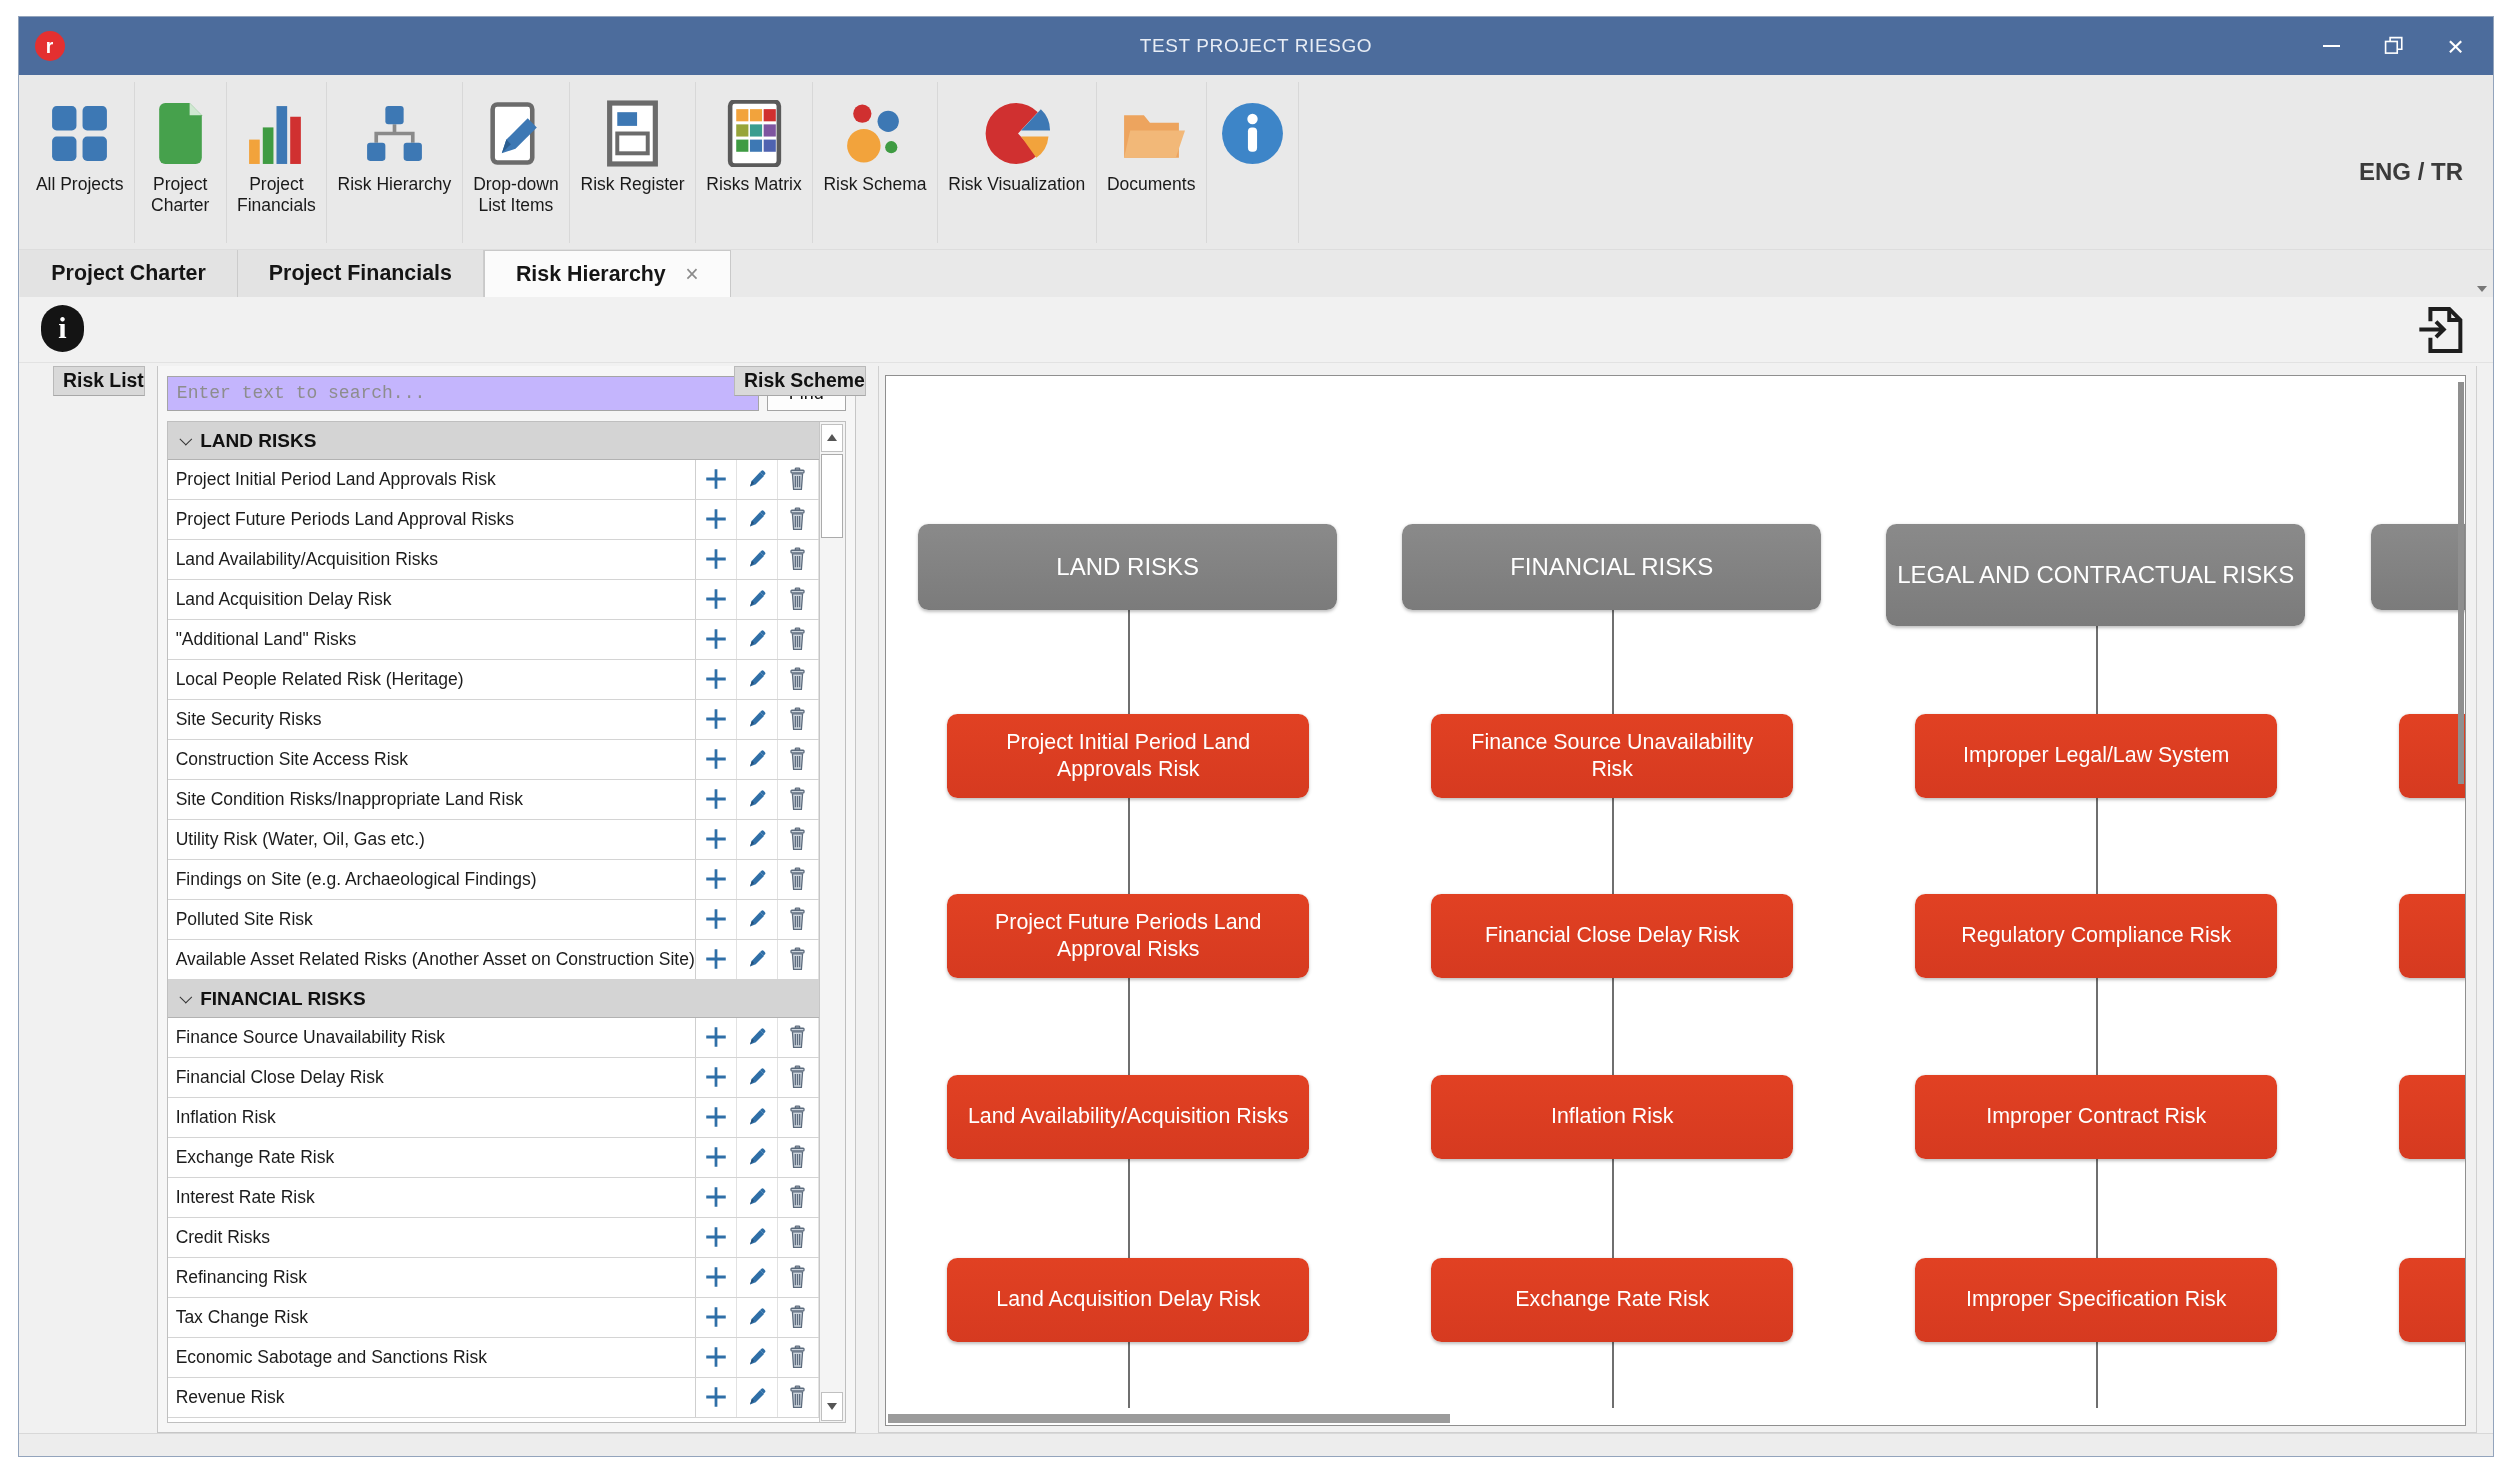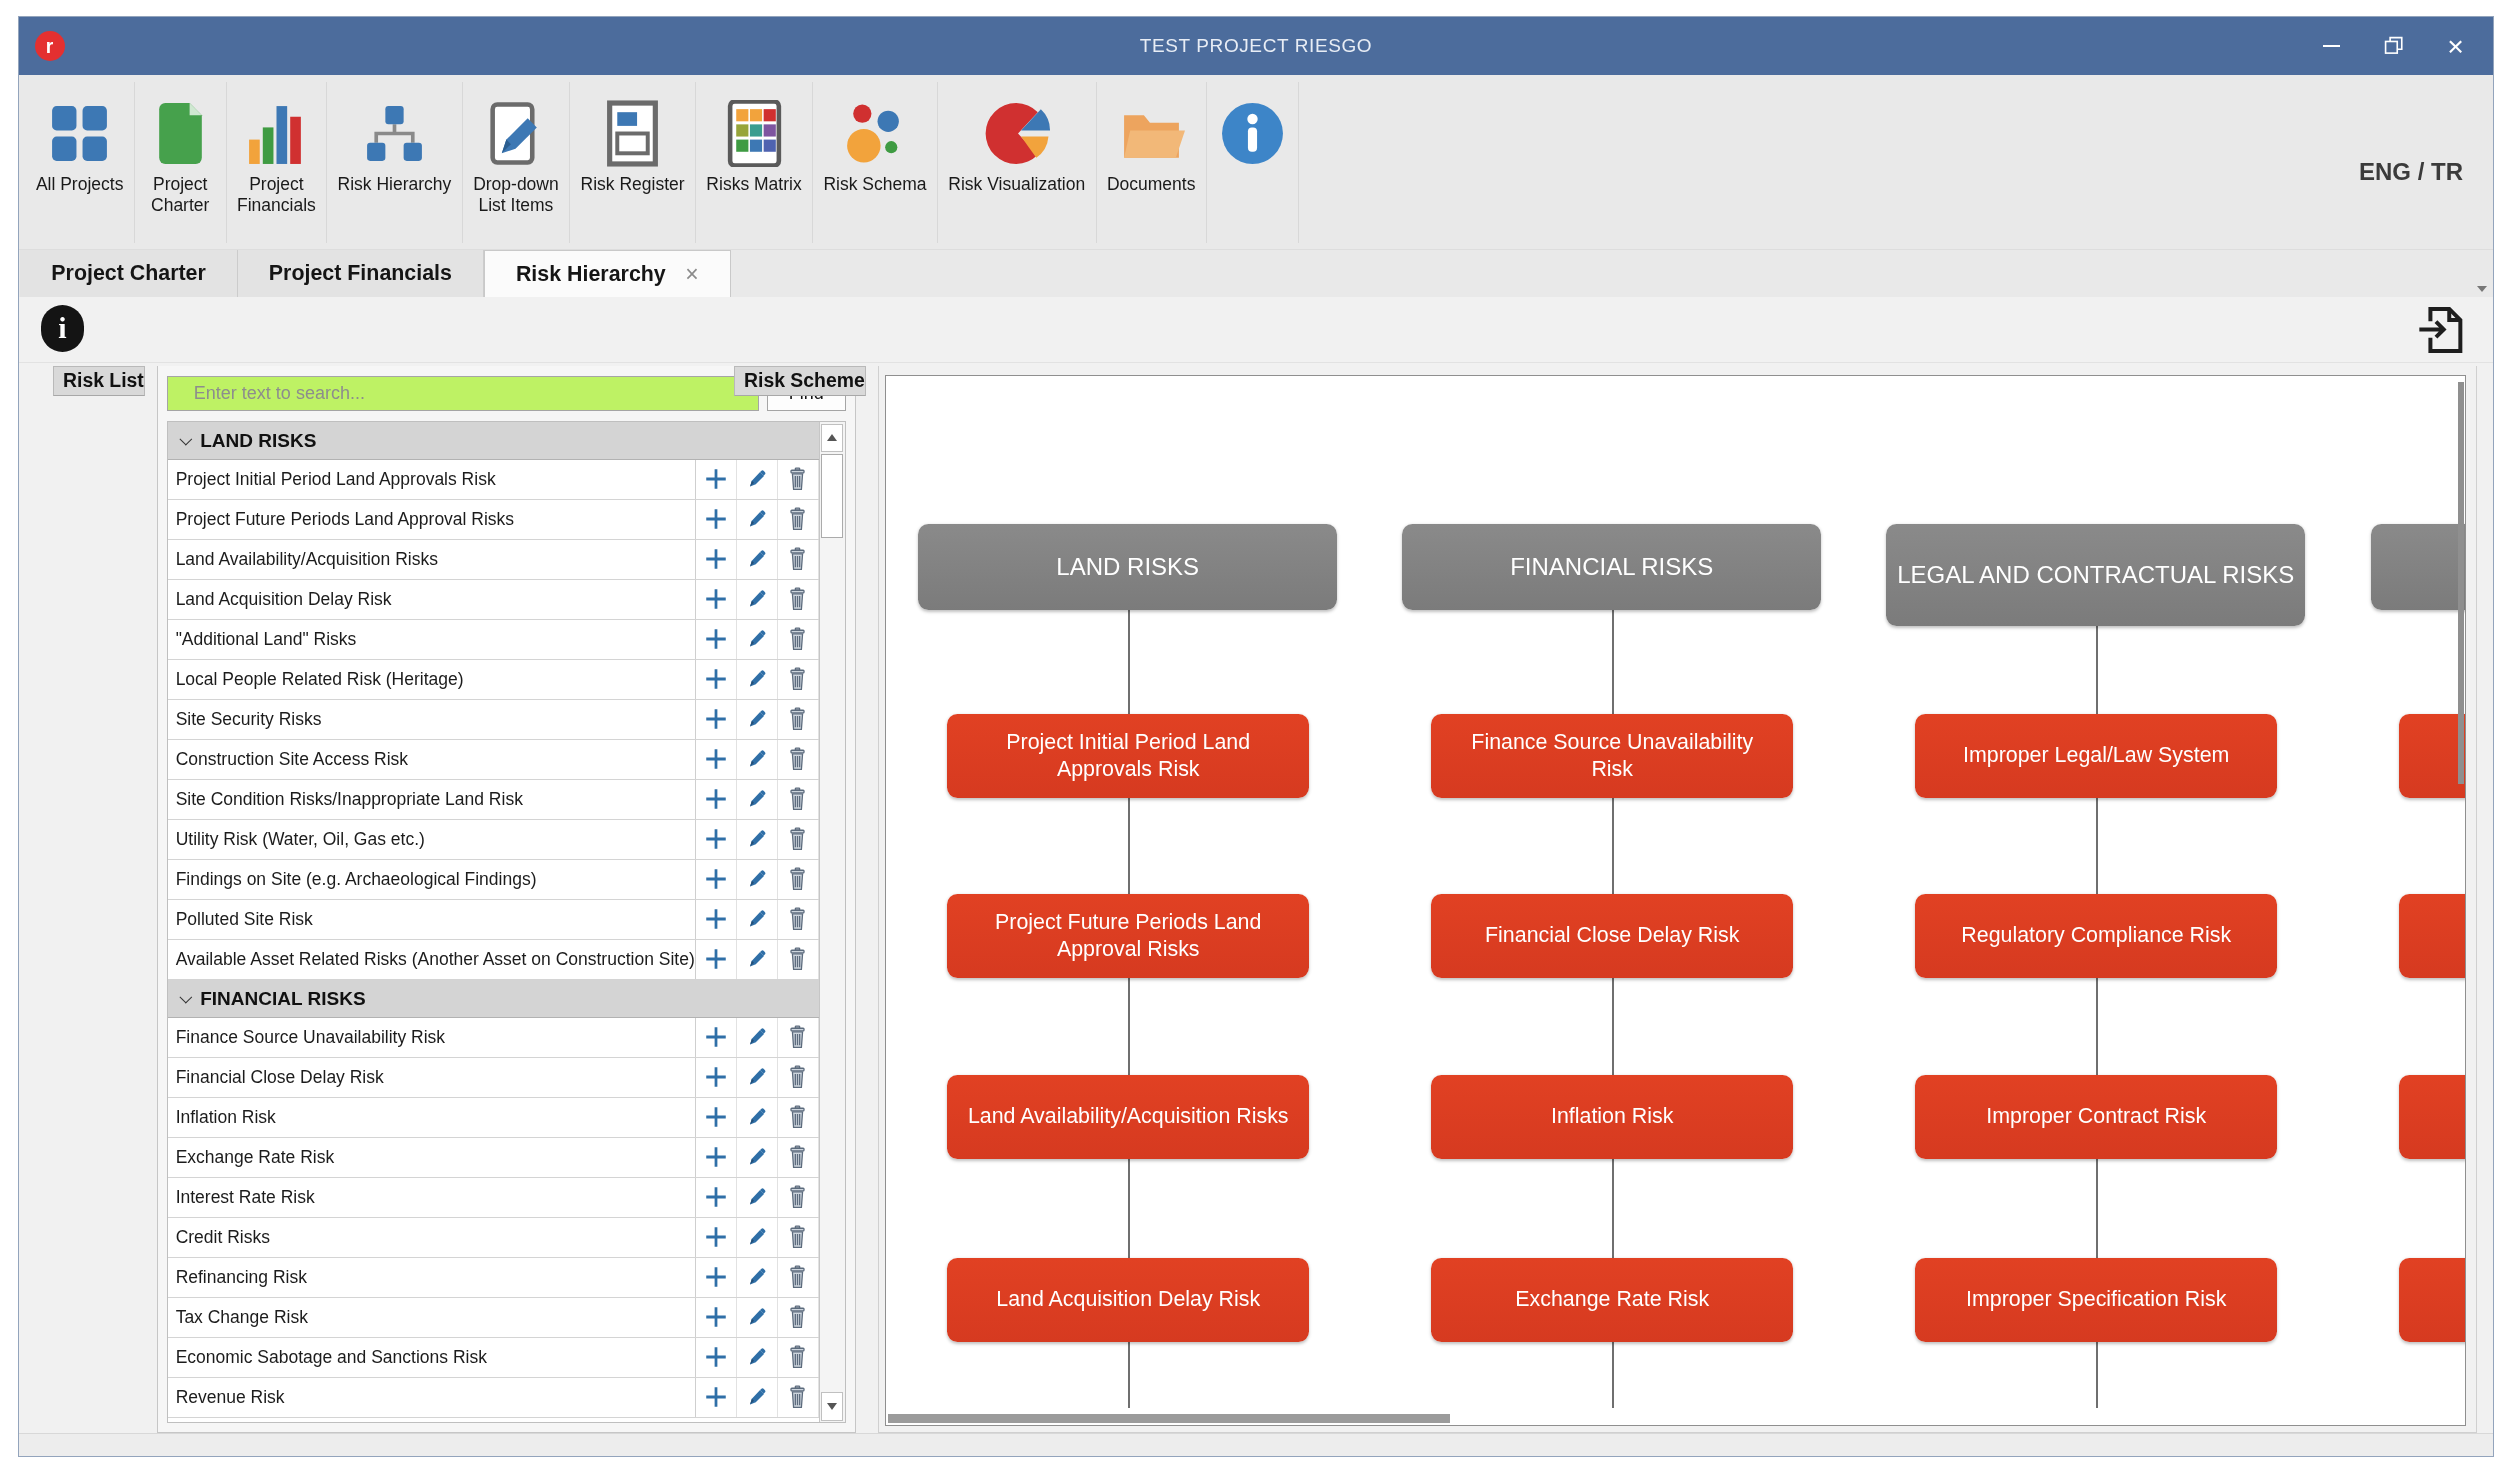--- a/index.html
+++ b/index.html
@@ -50,22 +50,22 @@
 
   
   .main { flex:1 1 auto; display:flex; background:#f1f1f1; padding:2.6px 15.6px 0 34px; min-height:0; }
   .panel { display:flex; flex-direction:row; min-height:0;gap:12px; }
   .panel-header { height:30px; background:#d9d9d9; border:0.6px solid #b9b9b9; border-bottom:0.6px solid #a8a8a8;
     display:flex; align-items:center; padding-left:9px; font-weight:bold; font-size:19.4px; color:#111; flex:0 0 auto; }
   .left-panel { width:662px; flex:0 0 auto; }
   .left-body { flex:1 1 auto; background:#f6f6f6; border:0.6px solid #c6c6c6; border-top:none;
     padding:10.4px 9px 9px 9px; display:flex; flex-direction:column; min-height:0; }
   .search-row { display:flex; gap:7.8px; flex:0 0 auto; }
-  .search-input { flex:1 1 auto; height:35px; border:0.6px solid #a5a5a5; background:#bef264;
-    font-size:18px; padding:0 26px; color:#333; font-family:Liberation Sans, sans-serif; }
+  .search-input { flex:1 1 auto; height:35px; border:0.6px solid #a5a5a5; background:#c4b5fd;
+    font-size:18px; padding:0 9px; color:#333; font-family:Liberation Mono, monospace; }
   .search-input::placeholder { color:#8d8d8d; }
   .find-btn { width:79px; height:35px; background:#fdfdfd; border:0.6px solid #a5a5a5; font-size:18px;
     color:#111; font-family:"Liberation Sans",sans-serif; }
   .list-wrap { margin-top:10.4px; flex:1 1 auto; border:0.6px solid #bfbfbf; background:#ffffff;
     position:relative; overflow:hidden; display:flex; min-height:0; }
   .list-rows { flex:1 1 auto; overflow:hidden; }
   .group-header { height:38px; background:#d4d4d4; border-bottom:0.6px solid #b2b2b2;
     display:flex; align-items:center; gap:11.7px; padding-left:11.7px; font-weight:bold; font-size:19px; color:#111; }
   .chev { width:9px; height:9px; border-right:1.9px solid #333; border-bottom:1.9px solid #333;
     transform:rotate(45deg) translateY(-1.9px); }

